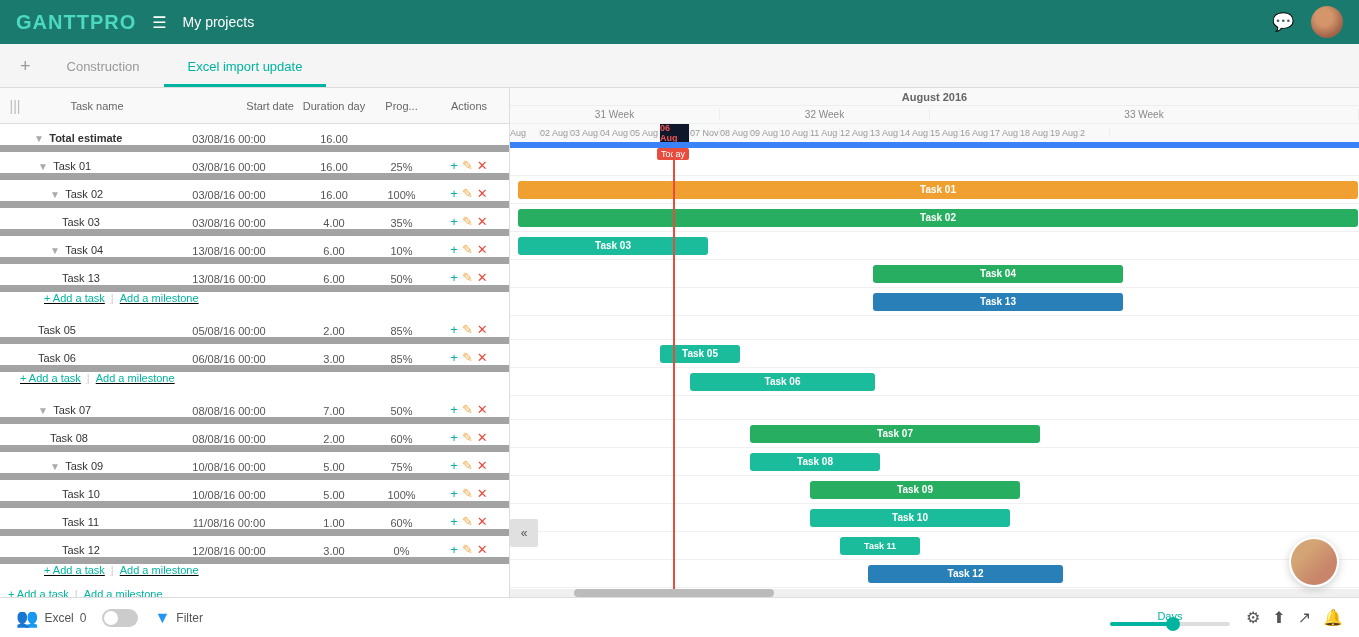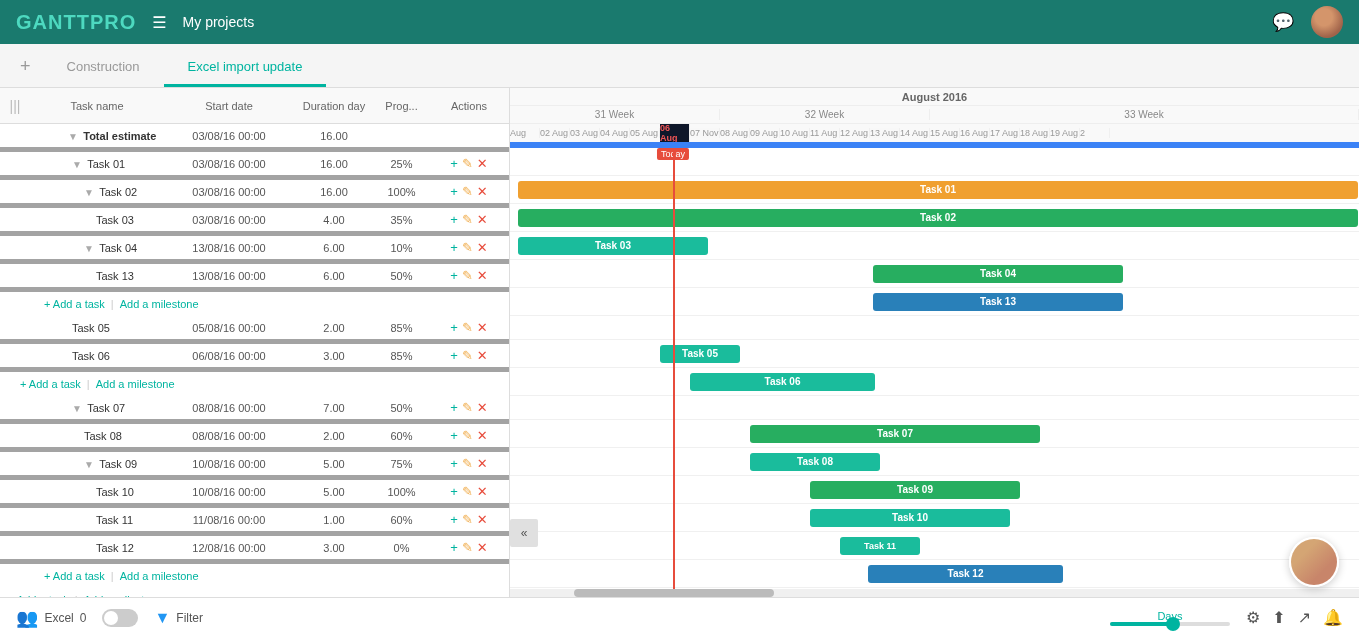--- a/index.html
+++ b/index.html
@@ -64,53 +64,52 @@
     .grid-header {
       display: flex;
       background: #f9f9f9;
       border-bottom: 1px solid #ddd;
       height: 36px;
       align-items: center;
       flex-shrink: 0;
     }
     .col-handle { width: 30px; color: #bbb; text-align: center; font-size: 14px; }
     .col-name { flex: 1; text-align: center; color: #666; font-size: 11px; }
-    .col-start { width: 130px; text-align: center; color: #666; font-size: 11px; }
+    .col-start { width: 130px; text-align: right; color: #666; font-size: 11px; }
     .col-dur { width: 80px; text-align: center; color: #666; font-size: 11px; }
     .col-prog { width: 55px; text-align: center; color: #666; font-size: 11px; }
     .col-actions { width: 80px; text-align: center; color: #666; font-size: 11px; }
 
     .grid-body { overflow-y: auto; flex: 1; }
     .grid-row {
       display: flex;
-      align-items: center;
+      align-items: flex-end;
       height: 28px;
-      border-bottom: 5px solid #a3a3a3;
-      padding-left: 34px;
+      border-bottom: 7px solid #a3a3a3;
     }
     .cell-handle { width: 30px; }
     .cell-name { flex: 1; white-space: nowrap; overflow: hidden; padding-left: 4px; }
     .cell-start { width: 130px; text-align: center; color: #555; font-size: 11px; }
     .cell-dur { width: 80px; text-align: center; color: #555; font-size: 11px; }
     .cell-prog { width: 55px; text-align: center; color: #555; font-size: 11px; }
     .cell-actions { width: 80px; display: flex; gap: 4px; align-items: center; justify-content: center; }
 
     .task-name-text { font-size: 11px; color: #333; }
     .task-name-bold { font-size: 11px; color: #333; font-weight: bold; }
     .task-expand { color: #aaa; margin-right: 2px; font-size: 10px; cursor: pointer; }
     .indent-1 { padding-left: 8px; }
     .indent-2 { padding-left: 20px; }
     .indent-3 { padding-left: 32px; }
 
     .action-btn { cursor: pointer; font-size: 13px; }
     .btn-add { color: #00b4a0; }
     .btn-edit { color: #f0ad4e; }
     .btn-del { color: #e74c3c; }
 
-    .add-row { display: flex; align-items: center; height: 24px; padding-left: 8px; }
+    .add-row { display: flex; align-items: flex-start; height: 24px; padding-left: 8px; text-decoration: underline; }
     .add-link { color: #00b4a0; font-size: 11px; cursor: pointer; }
     .add-sep { color: #ccc; margin: 0 6px; font-size: 11px; }
 
     
     .right-panel {
       flex: 1;
       overflow: hidden;
       display: flex;
       flex-direction: column;
       position: relative;

